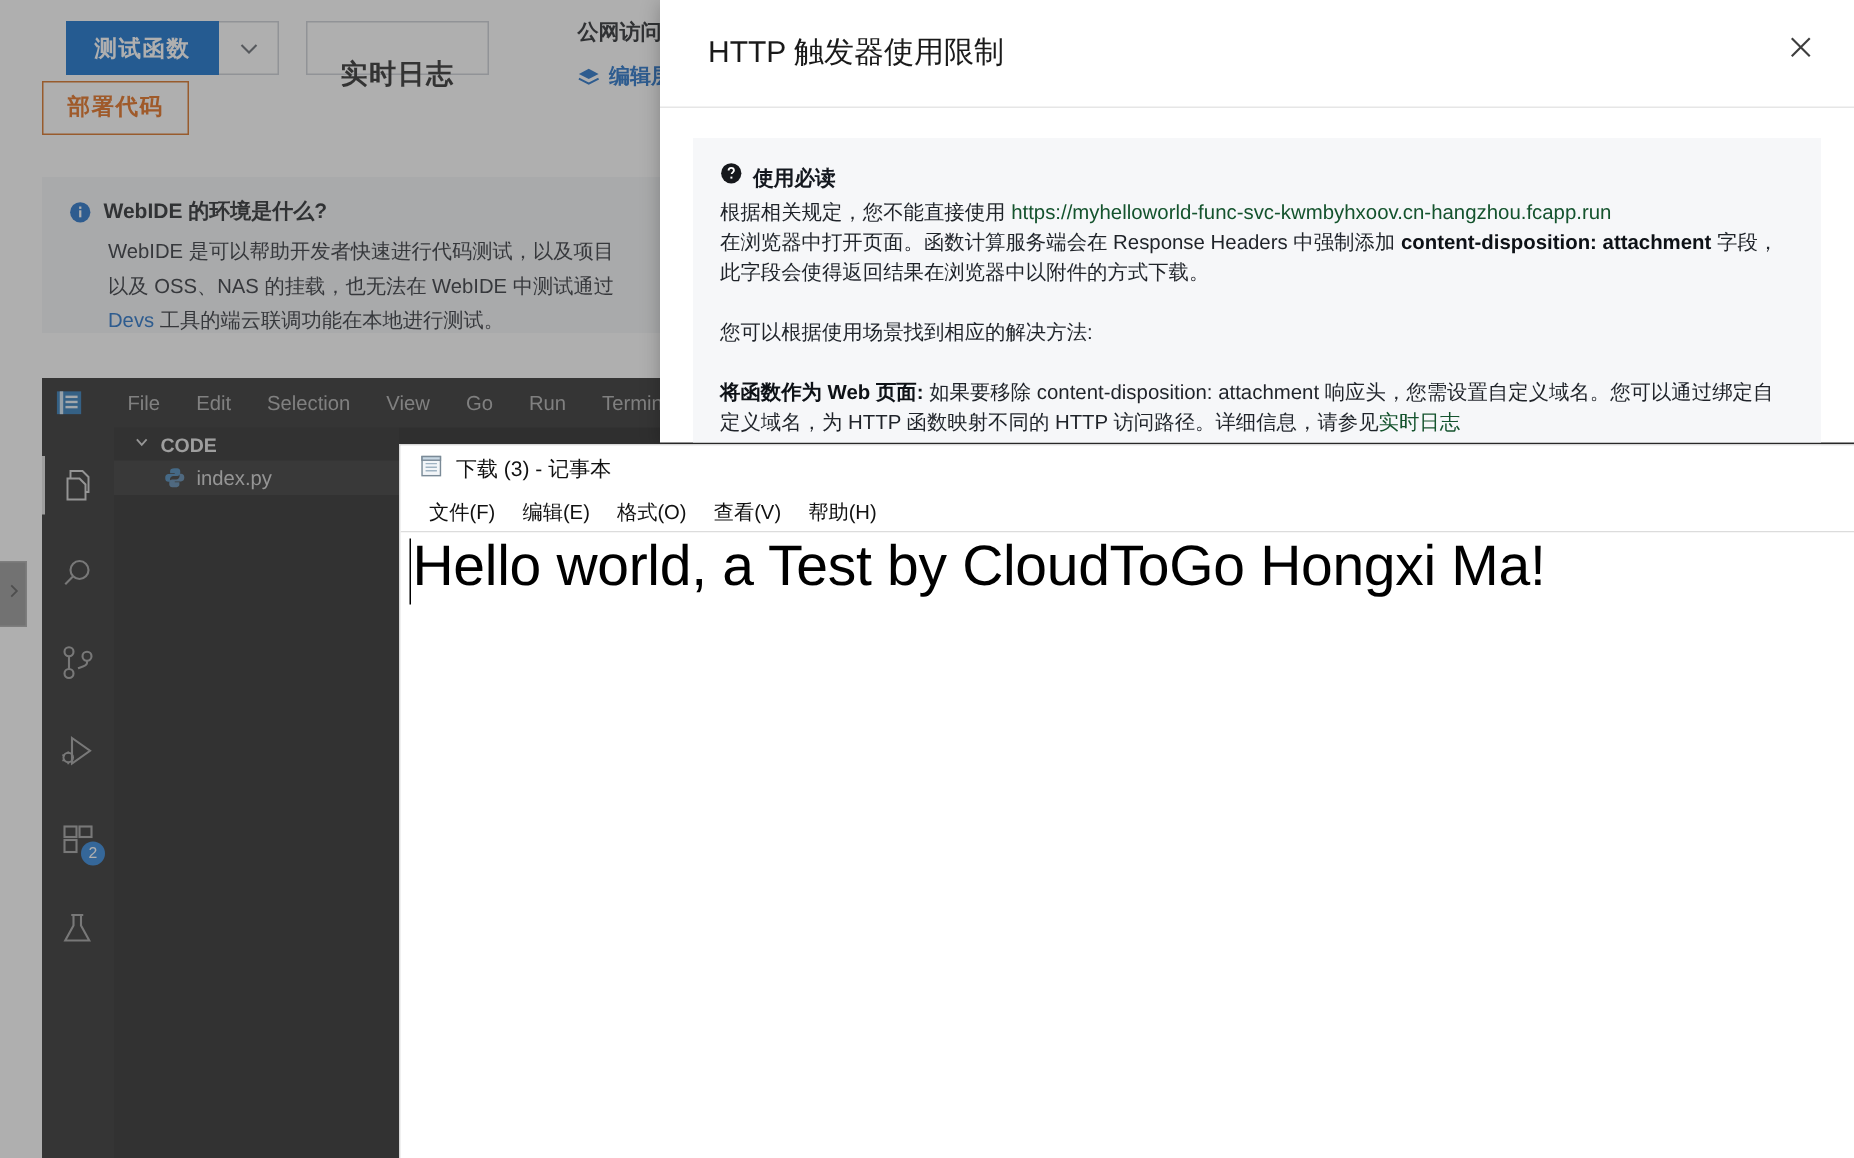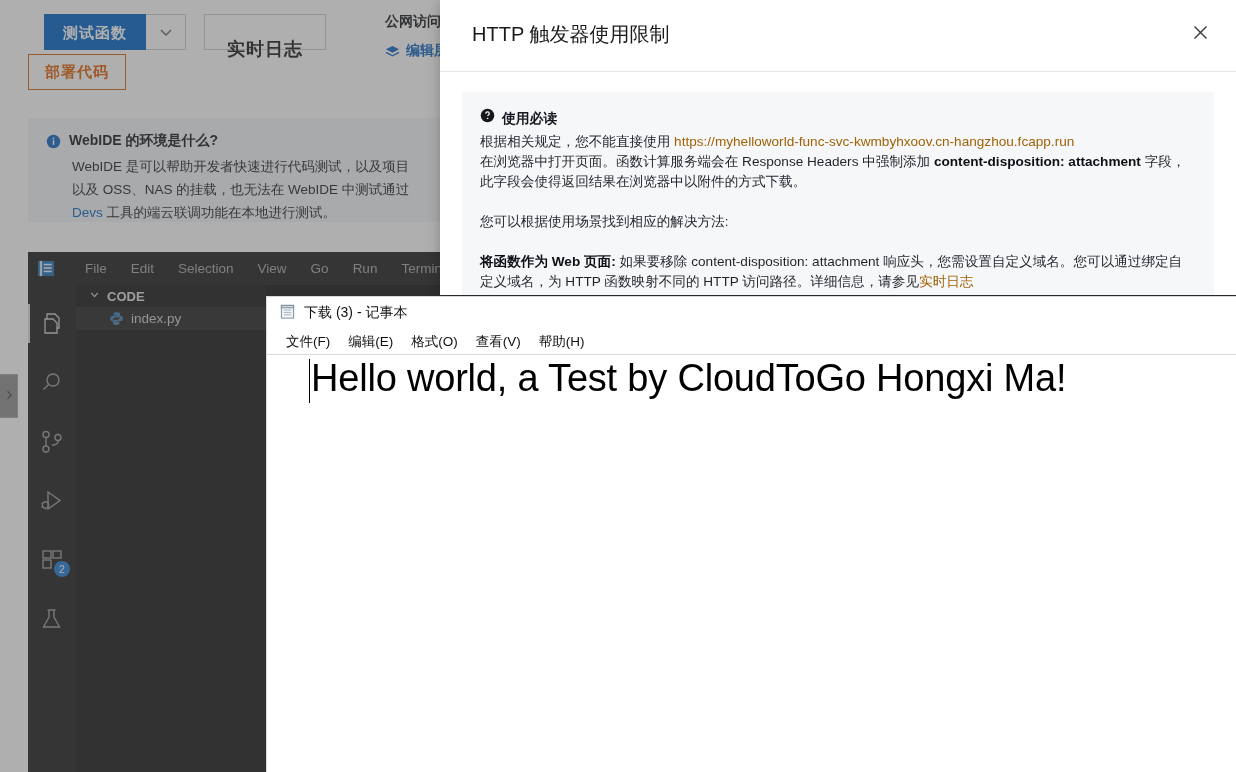--- a/index.html
+++ b/index.html
@@ -101,34 +101,34 @@
   .modal-title{position:absolute;left:32px;top:21px;font-size:20px;color:#1a1a1a;}
   .modal-close{position:absolute;right:24px;top:22px;width:24px;height:24px;display:flex;align-items:center;justify-content:center;cursor:pointer;}
   .modal-body{padding:20px 22px 0 22px;}
   .notice{
     background:#f6f7f9;padding:16px 20px 20px 18px;
     font-size:13.6px;color:#1f2329;line-height:20px;
   }
   .notice-head{display:flex;align-items:center;gap:7px;font-weight:bold;font-size:13.8px;color:#14181f;margin-bottom:3px;}
   .notice p{margin:0;}
   .notice .blank{height:20px;}
-  .notice .lnk{color:#a16207;}
+  .notice .lnk{color:#14532d;}
   .notice b{font-weight:bold;color:#0d1116;}
 
   
   #notepad{
     position:absolute;left:266px;top:296px;width:970px;height:476px;
     background:#ffffff;overflow:hidden;
     border-top:1px solid #d8d8d8;border-left:1px solid #d8d8d8;
   }
   .np-title{height:32px;display:flex;align-items:center;padding-left:12px;gap:8px;background:#ffffff;}
   .np-title .np-text{font-size:14px;color:#111111;white-space:nowrap;text-align:center;}
   .np-menubar{height:25px;display:flex;align-items:center;padding-left:10px;gap:0px;border-bottom:1px solid #dcdcdc;background:#ffffff;}
   .np-menubar span{font-size:13.5px;color:#111111;padding:0 9px;white-space:nowrap;}
-  .np-canvas{position:relative;height:418px;background:#ffffff;margin-left:36px;}
+  .np-canvas{position:relative;height:418px;background:#ffffff;}
   .np-caret{position:absolute;left:6px;top:4px;width:1px;height:44px;background:#000;}
   .np-content{
     position:absolute;left:8px;top:2px;
     font-size:38px;color:#000000;white-space:nowrap;
     font-family:"Liberation Sans Narrow","Liberation Sans",sans-serif;
     letter-spacing:-0.2px;
   }
 </style>
 </head>
 <body>

